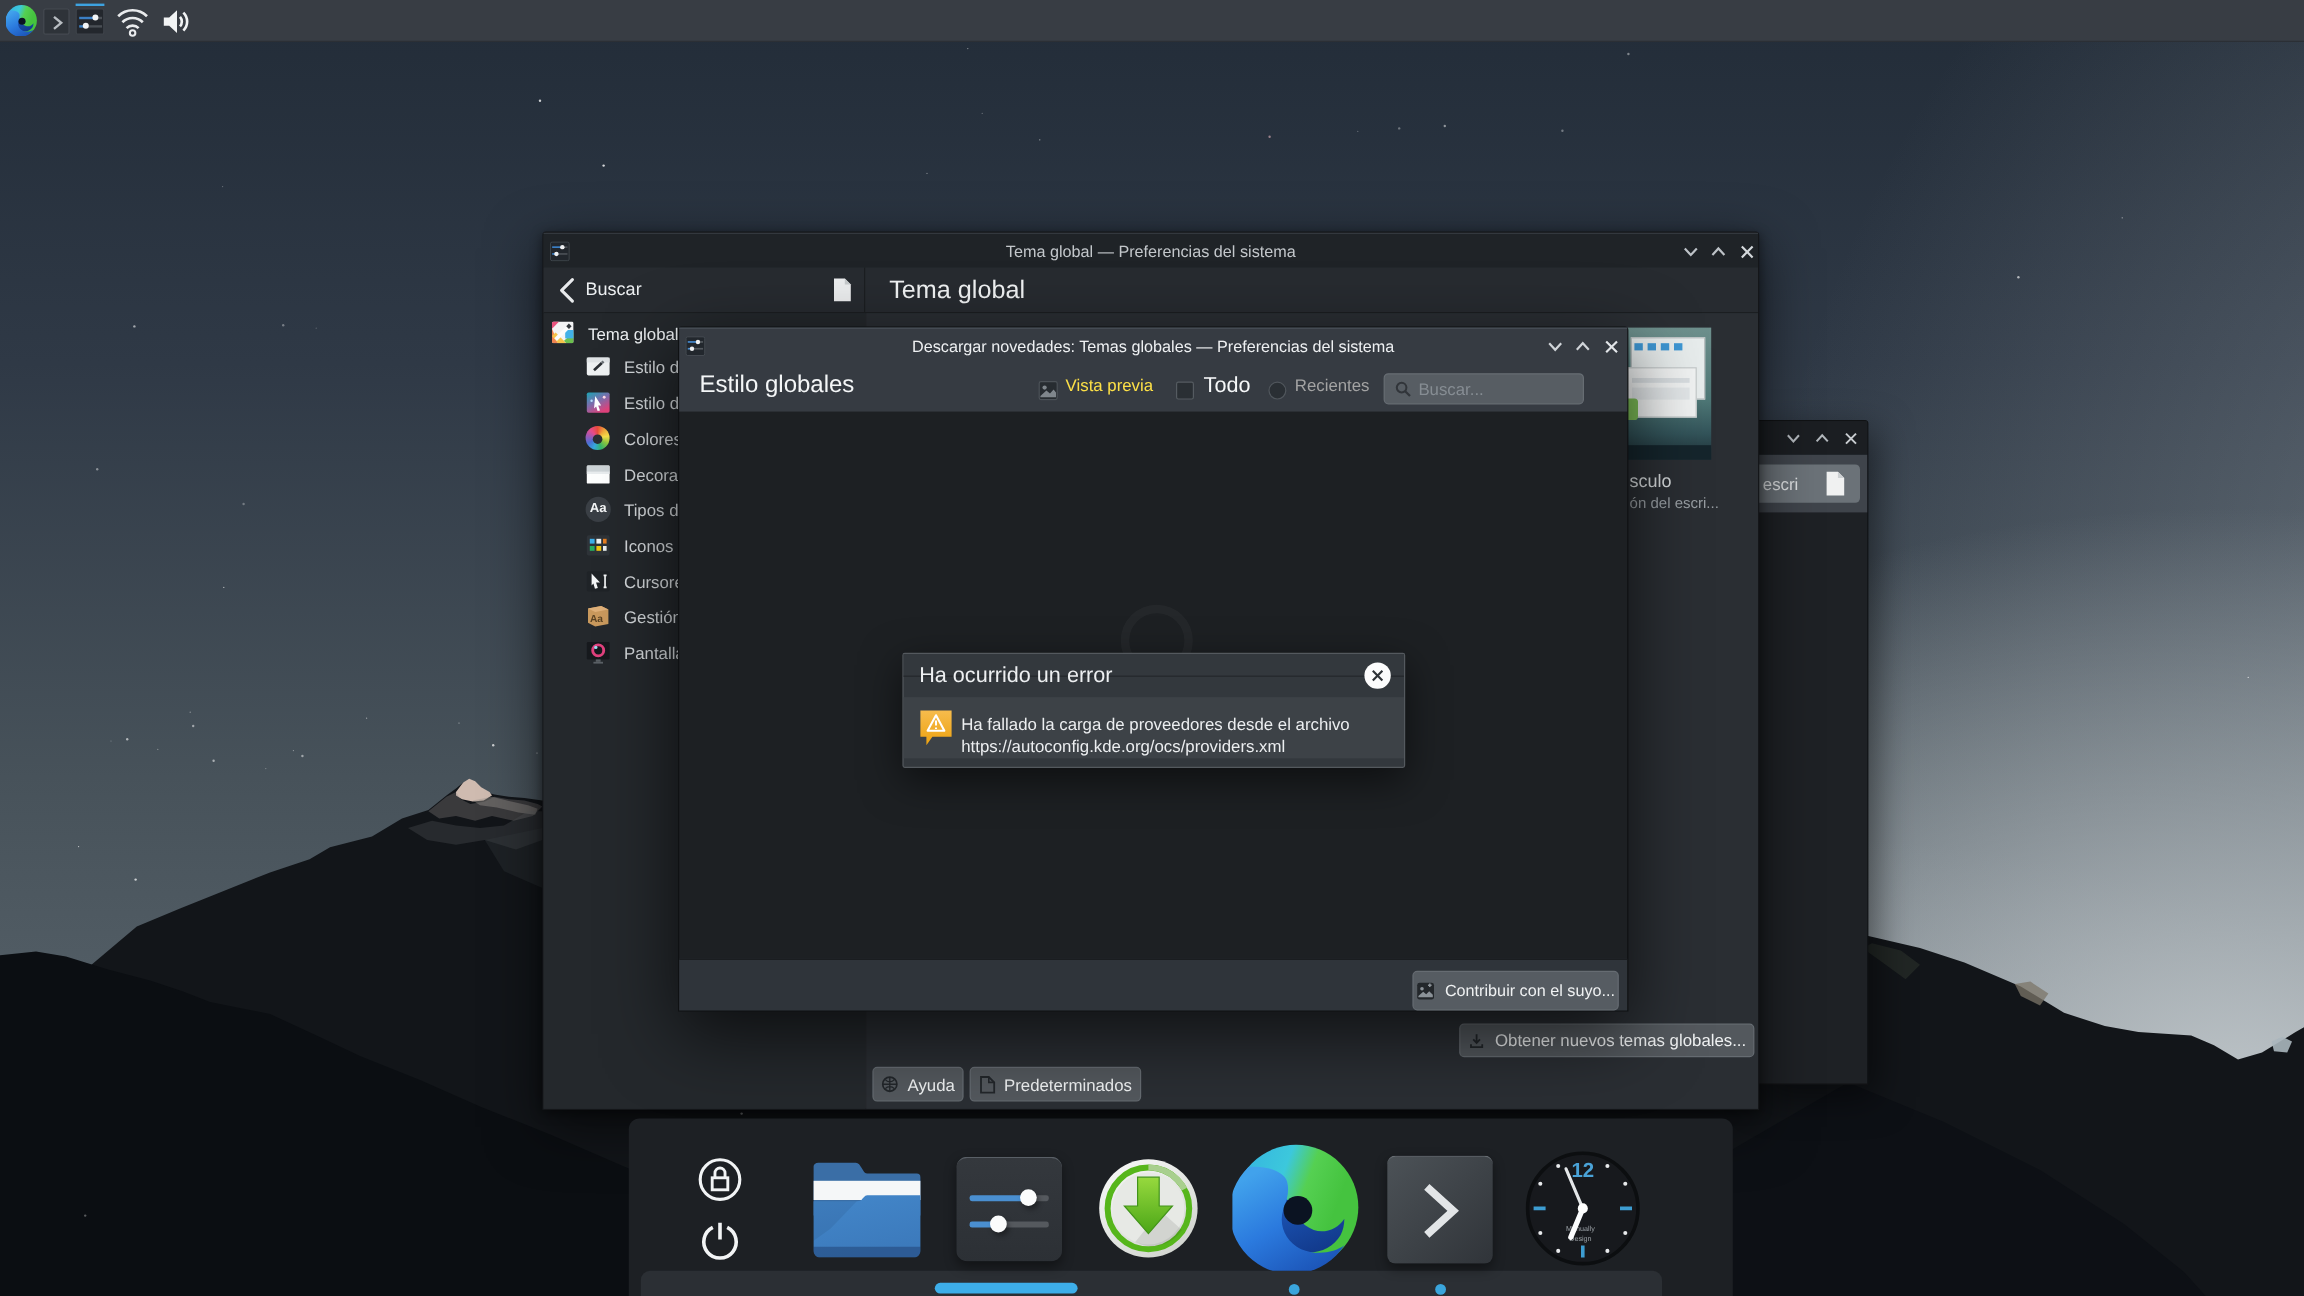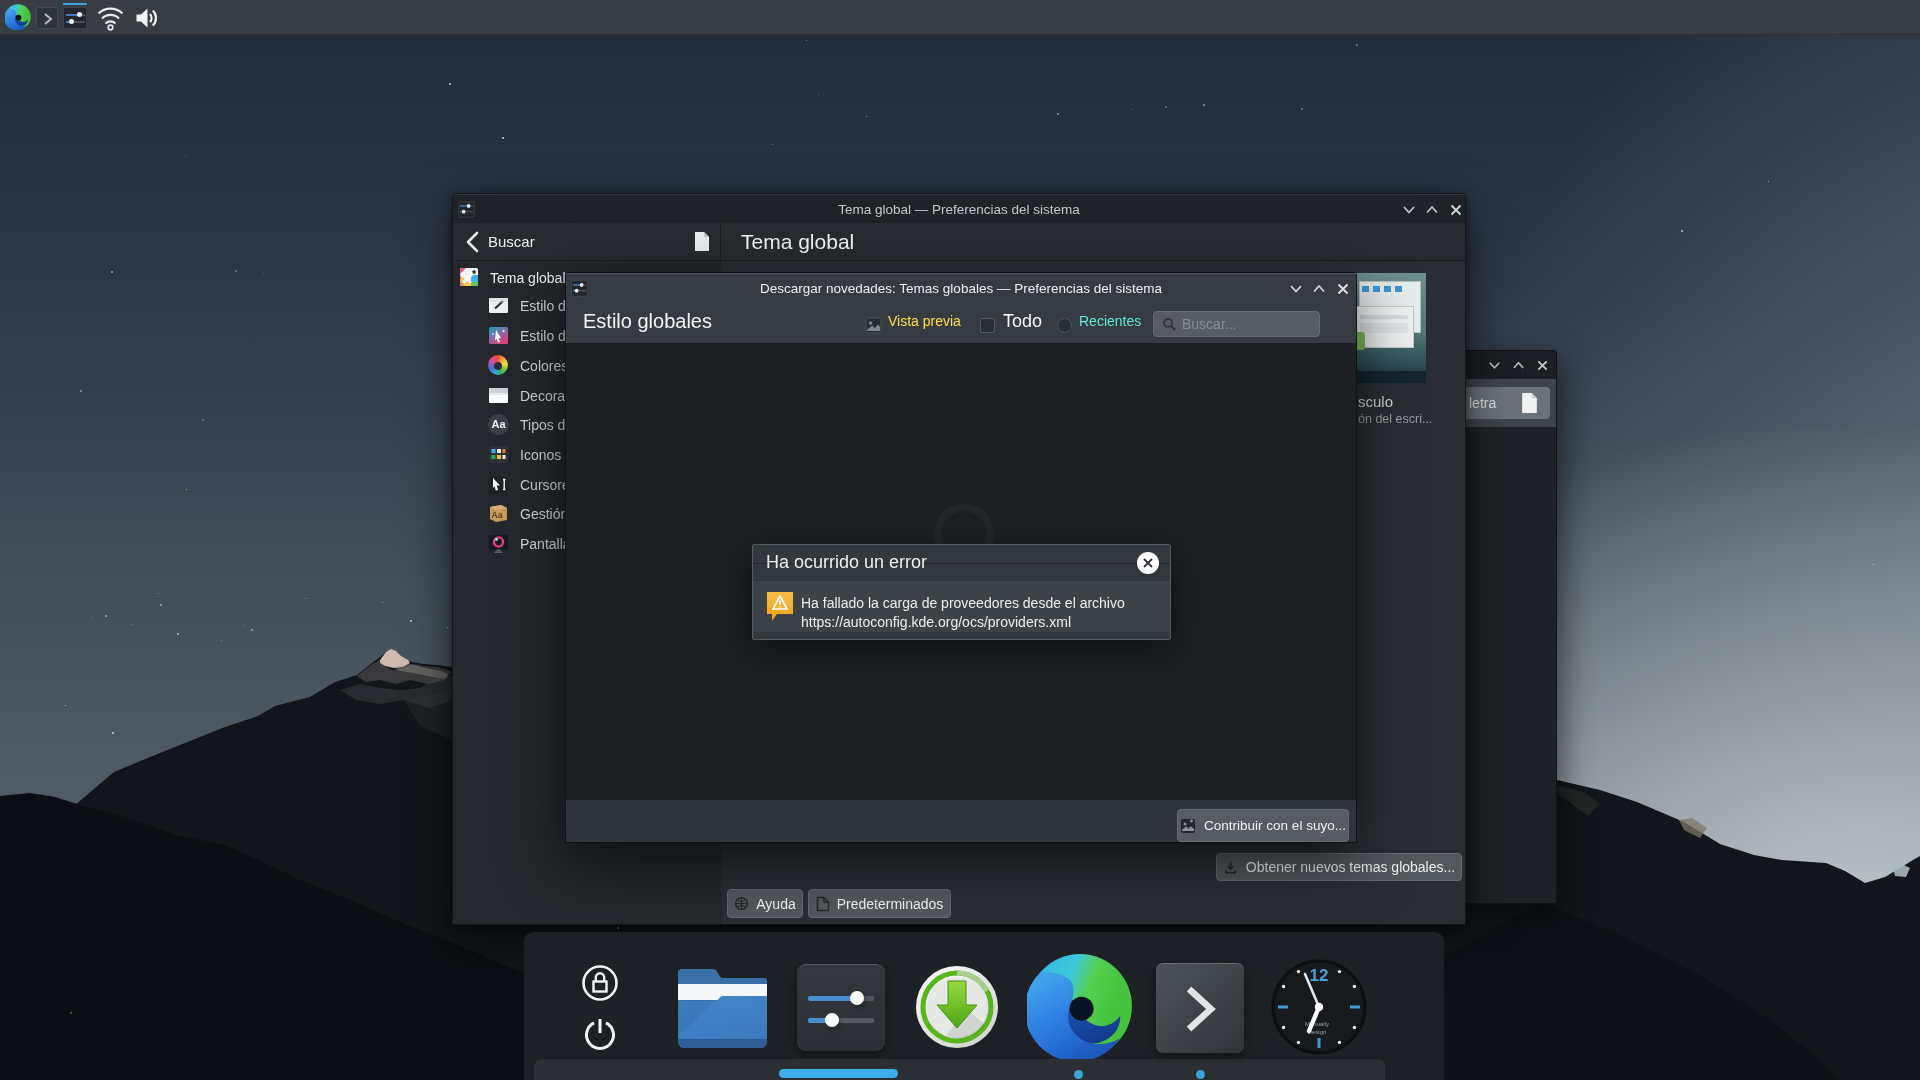--- a/index.html
+++ b/index.html
@@ -176,21 +176,21 @@
         </svg>
    <svg class="abs" style="left:48px;top:8px" width="13" height="13" viewBox="0 0 14 14">
           <path d="M2,9.5 L7,4 L12,9.5" fill="none" stroke="#b2b7bc" stroke-width="1.8"></path>
         </svg>
    <svg class="abs" style="left:72px;top:8px" width="13" height="13" viewBox="0 0 14 14">
           <path d="M2.5,2.5 L11.5,11.5 M11.5,2.5 L2.5,11.5" fill="none" stroke="#c8ccd0" stroke-width="1.8"></path>
         </svg>
   </div>
   <div class="abs" style="left:0;top:28px;right:0;height:48px;background:#3f444b">
    <div class="abs" style="left:0px;top:8px;width:86px;height:32px;background:#6b7278;border-radius:0 4px 4px 0;">
-    <div class="abs" style="left:5px;top:0;height:32px;line-height:32px;font-size:14px;color:#dde0e2">letra</div>
+    <div class="abs" style="left:5px;top:0;height:32px;line-height:32px;font-size:14px;color:#dde0e2">escri</div>
     <svg class="abs" style="left:57px;top:5px" width="17" height="22" viewBox="0 0 16 21">
             <path d="M1,1 L10,1 L15,6 L15,20 L1,20 Z" fill="#f0f1f1"></path>
             <path d="M10,1 L10,6 L15,6" fill="#cdd1d3"></path>
           </svg>
    </div>
   </div>
  </div>
  <div class="win" id="mainwin">
   <div id="mw-title">
    <svg class="abs" style="left:5px;top:6px" width="17" height="17" viewBox="0 0 24 24">
@@ -382,21 +382,21 @@
    <div class="abs" style="left:17px;top:36px;font-size:20px;color:#f4f6f7">Estilo globales</div>
    <svg class="abs" style="left:299px;top:43px" width="17" height="17" viewBox="0 0 17 17">
           <rect x="1" y="1" width="15" height="15" rx="1.5" fill="#272c31" stroke="#4c5258"></rect>
           <circle cx="5.5" cy="6" r="1.8" fill="#7f868c"></circle>
           <path d="M2,13 L7,8.5 L10,11 L13,7.5 L15,10 L15,14 L2,14 Z" fill="#7f868c"></path>
         </svg>
    <div class="abs" style="left:322px;top:36px;font-size:14px;color:#fde047;line-height:22px">Vista previa</div>
    <div class="abs" style="left:414px;top:44px;width:15px;height:15px;background:#2a2f34;border:1px solid #555b61;border-radius:2px"></div>
    <div class="abs" style="left:437px;top:36px;font-size:18px;color:#f6f8f9;line-height:22px">Todo</div>
    <div class="abs" style="left:491px;top:44px;width:15px;height:15px;background:#2a2f34;border:1px solid #50565c;border-radius:50%"></div>
-   <div class="abs" style="left:513px;top:36px;font-size:14px;color:#5eead4;line-height:22px">Recientes</div>
+   <div class="abs" style="left:513px;top:36px;font-size:14px;color:#a3a3a3;line-height:22px">Recientes</div>
    <div class="abs" style="left:587px;top:37px;width:167px;height:26px;background:#575d63;border:1px solid #676d73;border-radius:4px">
     <svg class="abs" style="left:8px;top:5px" width="15" height="15" viewBox="0 0 15 15">
             <circle cx="6" cy="6" r="4" fill="none" stroke="#31353a" stroke-width="1.7"></circle>
             <path d="M9,9 L13,13" stroke="#31353a" stroke-width="1.9"></path>
           </svg>
     <div class="abs" style="left:28px;top:0;height:24px;line-height:24px;font-size:14px;color:#868d93">Buscar...</div>
    </div>
   </div>
   <div class="abs" style="left:368px;top:231px;width:60px;height:60px;border:7px solid rgba(255,255,255,.035);border-radius:50%"></div>
   <div id="dlg-foot">

